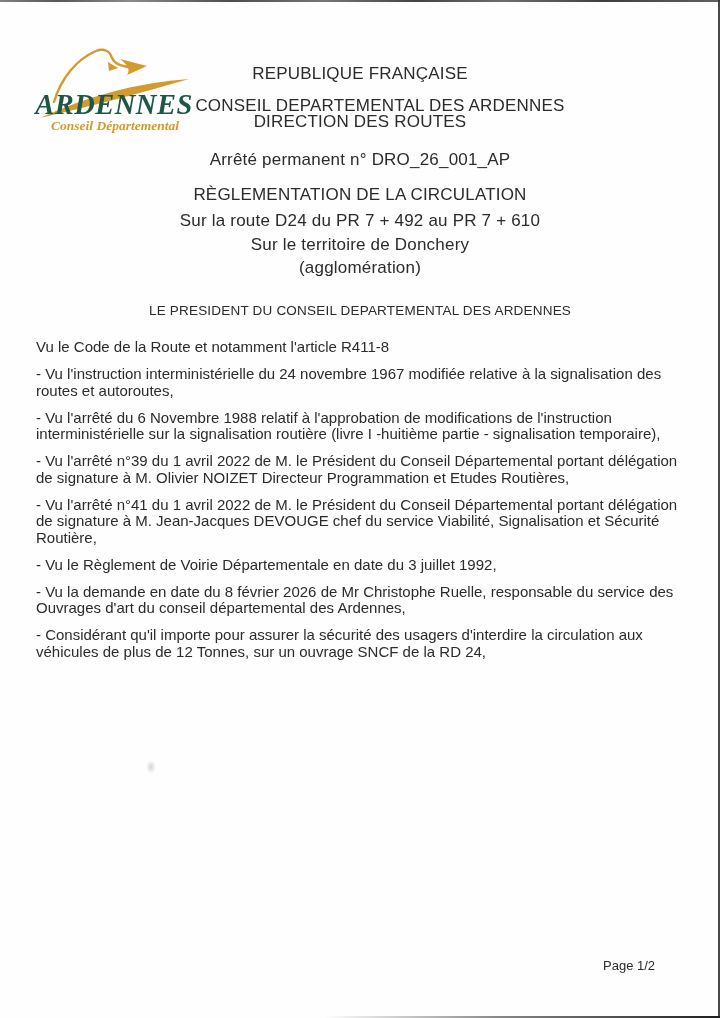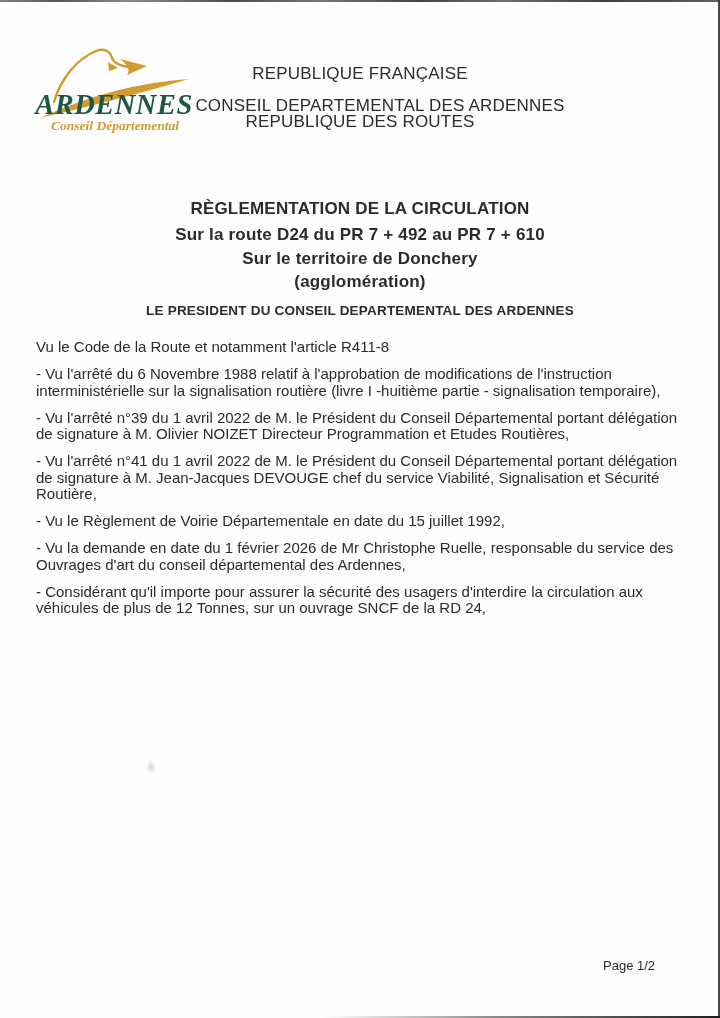--- a/index.html
+++ b/index.html
@@ -38,29 +38,29 @@
 
   
   .hline {
     position:absolute; left:0; width:100%; text-align:center;
     font-size:17px; letter-spacing:.2px; white-space:nowrap;
   }
   .h-republique    { top:64px; }
   .h-conseil       { top:96px;margin-left:20px; }
   .h-direction     { top:112px; }
   .h-arrete        { top:150px; }
-  .h-bold          { font-weight:bold;margin-top:14px; }
+  .h-bold          { font-weight:normal; }
   .h-title1        { top:185px; }
   .h-title2        { top:211px; }
   .h-title3        { top:235px; }
   .h-title4        { top:258px; }
 
   .main-heading {
     position:absolute; top:303px; left:0; width:100%;
-    text-align:center; font-weight:bold; font-size:13.5px;
+    text-align:center; font-weight:normal; font-size:13.5px;
     letter-spacing:.2px; white-space:nowrap;
   }
 
   
   .body-text {
     position:absolute; left:36px; top:339px; width:656px;
   }
   .body-text p {
     margin:0 0 10.5px 0;
     font-size:15px;
@@ -91,34 +91,36 @@
         <path d="M74,20 L84,26 L75,29 Z" fill="#d39a2e"></path>
         <path d="M6,76 Q80,42 155,37 Q84,58 6,76 Z" fill="#d39a2e"></path>
       </g>
       <text x="80" y="72" text-anchor="middle" font-family="Liberation Serif, serif" font-style="italic" font-weight="bold" font-size="28.5" letter-spacing="0.5" fill="#1c5748">ARDENNES</text>
       <text x="81" y="88" text-anchor="middle" font-family="Liberation Serif, serif" font-style="italic" font-weight="bold" font-size="13.5" fill="#d39a2e">Conseil Départemental</text>
     </svg>
   </div>
 
   <div class="hline h-republique">REPUBLIQUE FRANÇAISE</div>
   <div class="hline h-conseil">CONSEIL DEPARTEMENTAL DES ARDENNES</div>
-  <div class="hline h-direction">REPUBLIQUE DES ROUTES</div>
+  <div class="hline h-direction">DIRECTION DES ROUTES</div>
+  <div class="hline h-arrete">Arrêté permanent n° DRO_26_001_AP</div>
 
   <div class="hline h-bold h-title1">RÈGLEMENTATION DE LA CIRCULATION</div>
   <div class="hline h-bold h-title2">Sur la route D24 du PR 7 + 492 au PR 7 + 610</div>
   <div class="hline h-bold h-title4">(agglomération)</div>
   <div class="hline h-bold h-title3">Sur le territoire de Donchery</div>
 
   <div class="main-heading">LE PRESIDENT DU CONSEIL DEPARTEMENTAL DES ARDENNES</div>
 
   <div class="body-text">
     <p>Vu le Code de la Route et notamment l'article R411-8</p>
+    <p>- Vu l'instruction interministérielle du 24 novembre 1967 modifiée relative à la signalisation des routes et autoroutes,</p>
     <p>- Vu l'arrêté du 6 Novembre 1988 relatif à l'approbation de modifications de l'instruction interministérielle sur la signalisation routière (livre I -huitième partie - signalisation temporaire),</p>
     <p>- Vu l'arrêté n°39 du 1 avril 2022 de M. le  Président du Conseil Départemental  portant délégation de signature à M. Olivier NOIZET Directeur Programmation et Etudes Routières,</p>
     <p>- Vu l'arrêté n°41 du 1 avril 2022 de M. le  Président du Conseil Départemental  portant délégation de signature à M. Jean-Jacques DEVOUGE chef du service Viabilité, Signalisation et Sécurité Routière,</p>
-    <p>- Vu le Règlement de Voirie Départementale en date du 15 juillet 1992,</p>
-    <p>- Vu la demande en date du 1 février 2026 de Mr Christophe Ruelle, responsable du service des Ouvrages d'art du conseil départemental des Ardennes,</p>
+    <p>- Vu le Règlement de Voirie Départementale en date du 3 juillet 1992,</p>
+    <p>- Vu la demande en date du 8 février 2026 de Mr Christophe Ruelle, responsable du service des Ouvrages d'art du conseil départemental des Ardennes,</p>
     <p>- Considérant qu'il importe pour assurer la sécurité des usagers d'interdire la circulation aux véhicules de plus de 12 Tonnes, sur un ouvrage SNCF de la RD 24,</p>
   </div>
 
   <div class="page-number">Page 1/2</div>
 
 </div>
 
 </body></html>

